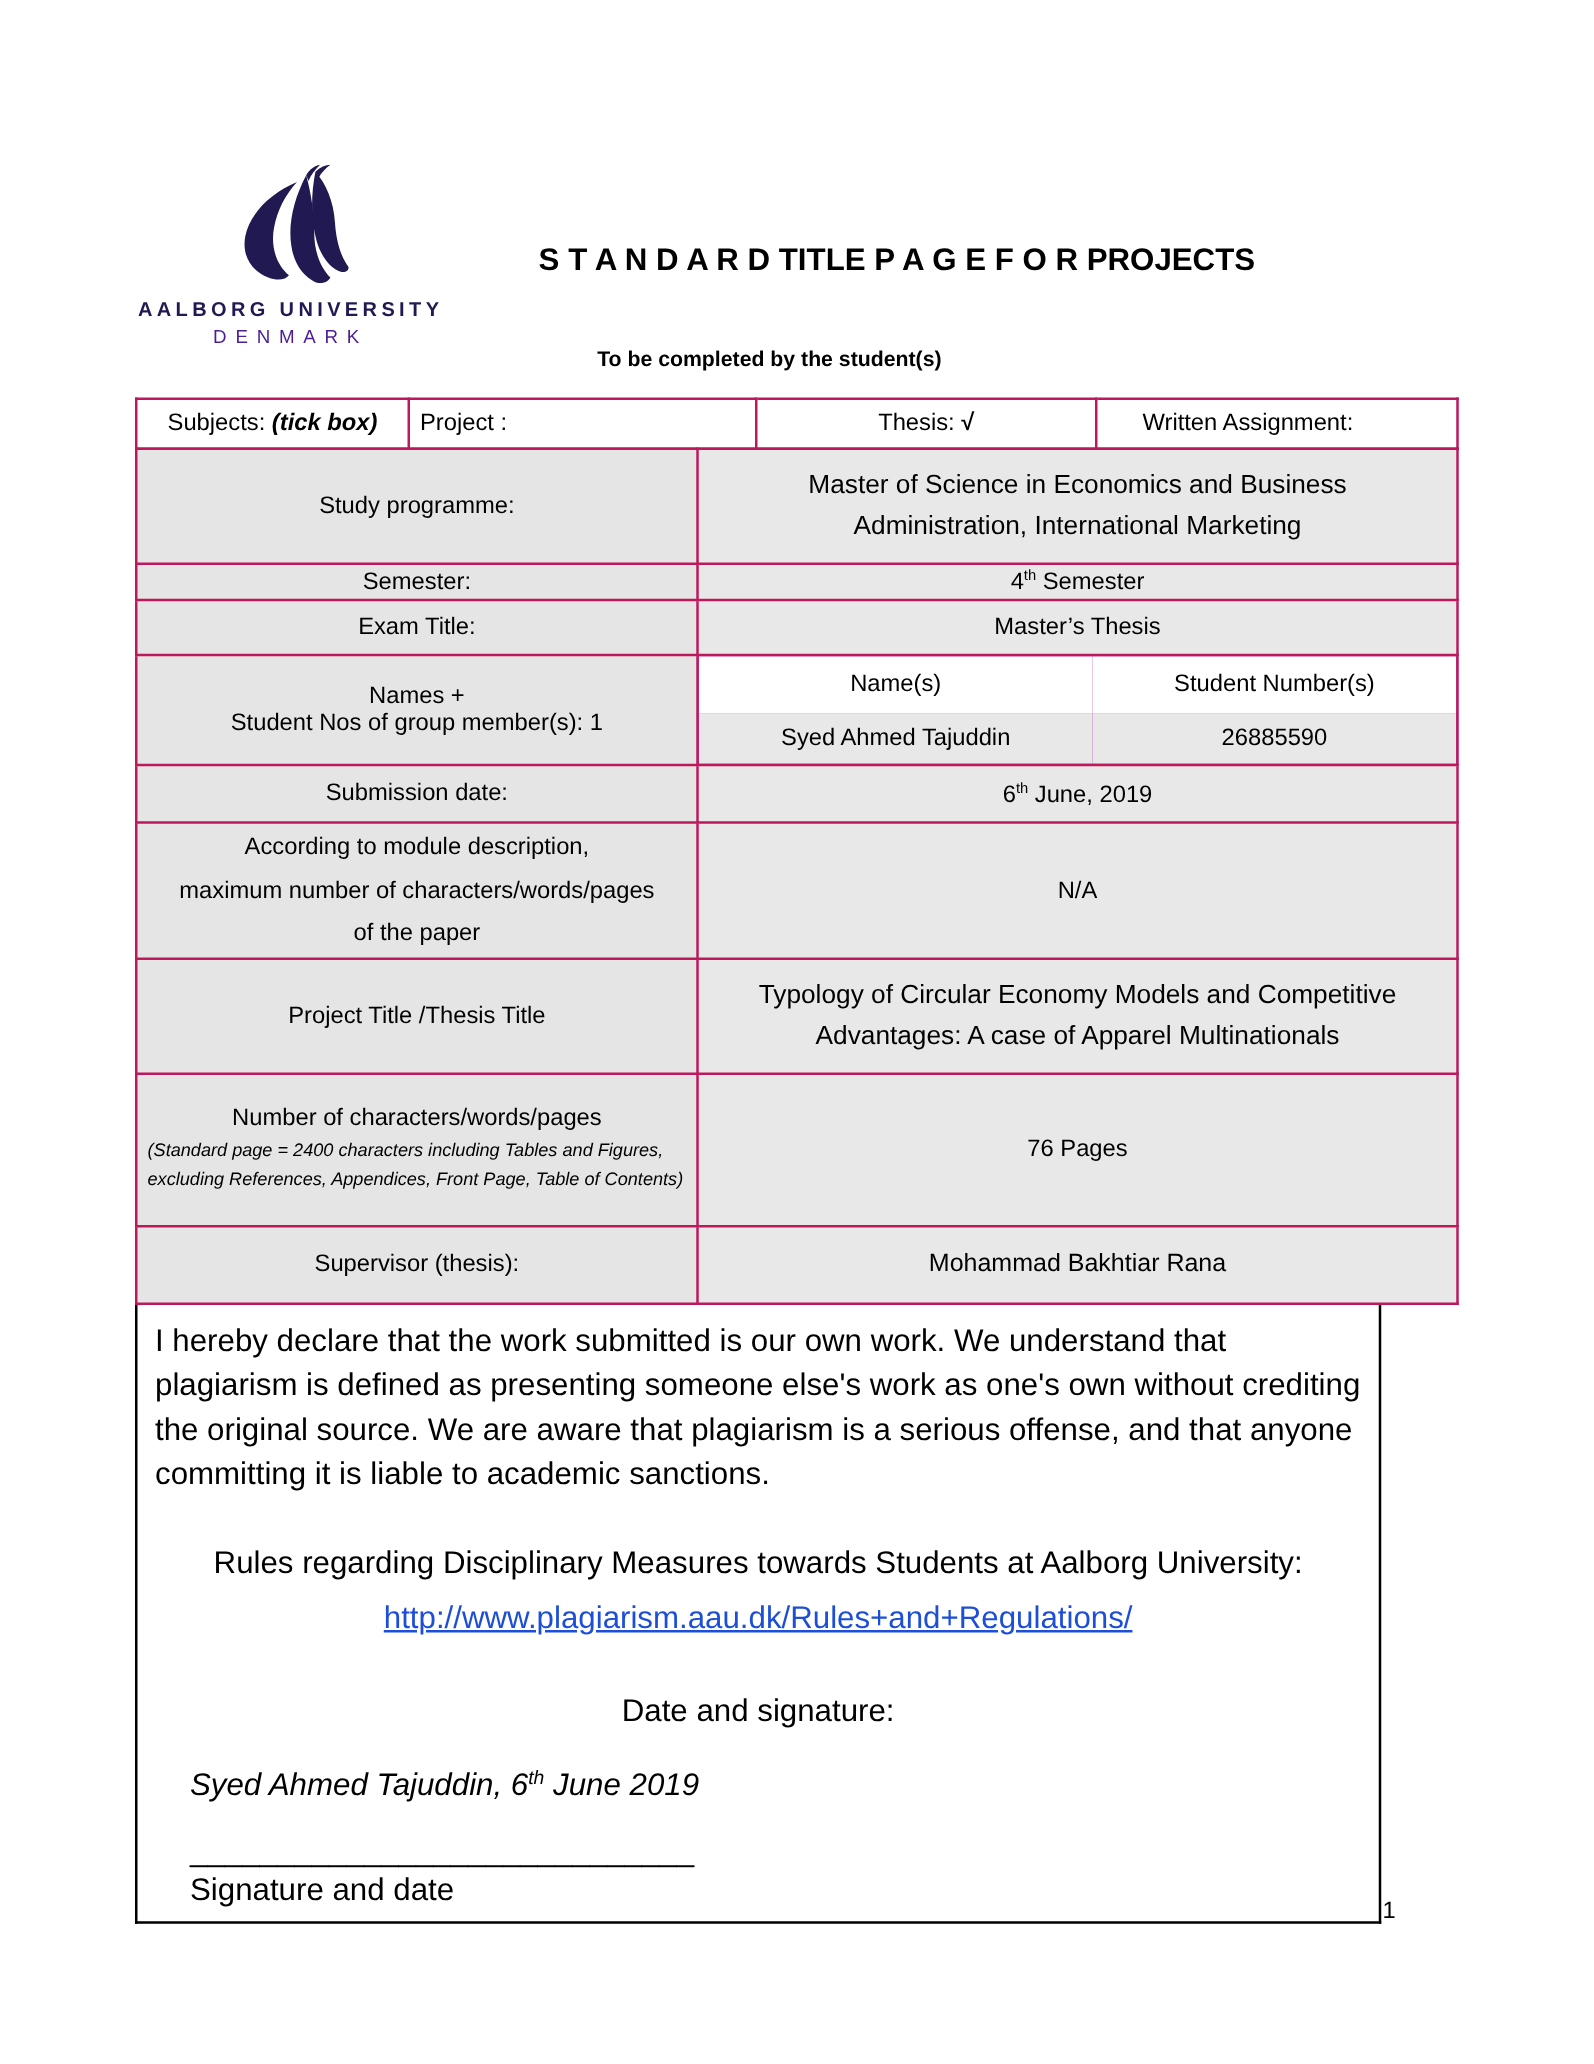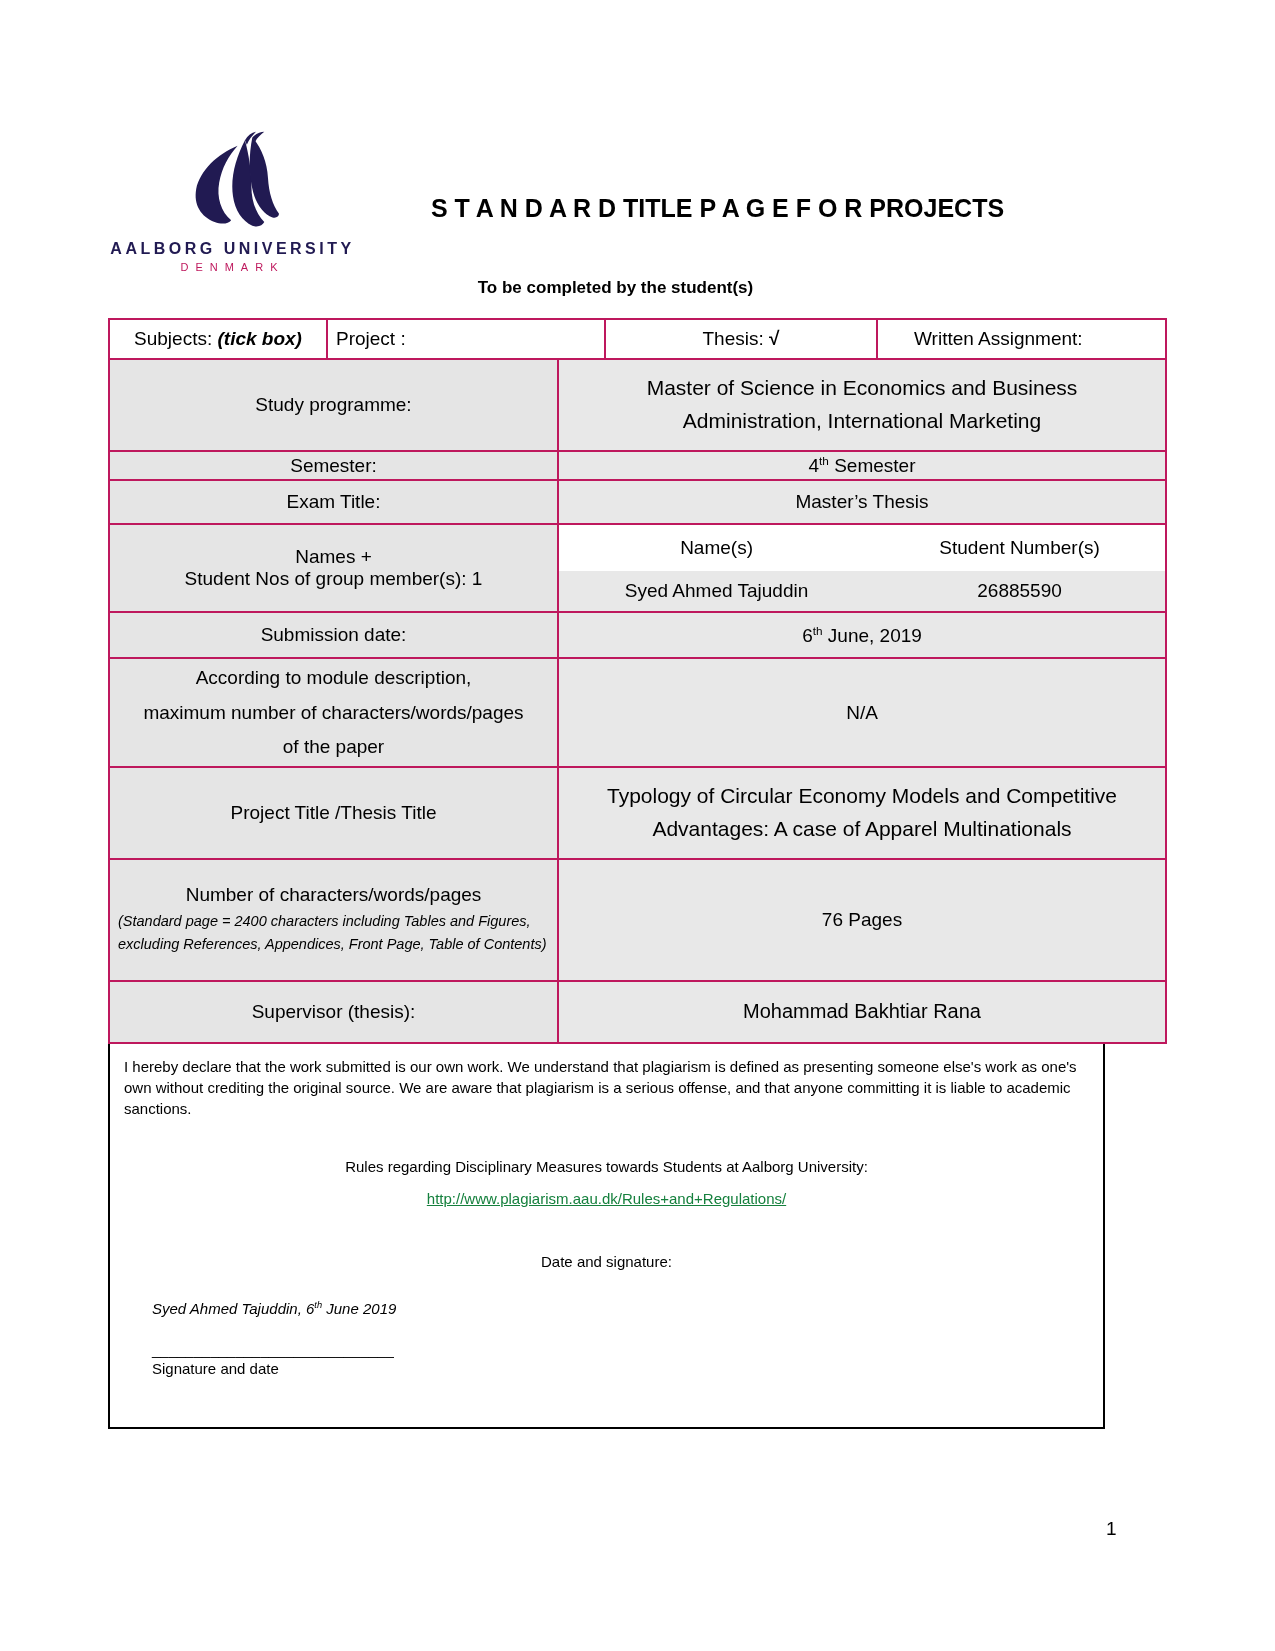--- a/index.html
+++ b/index.html
@@ -12,21 +12,21 @@
     overflow:hidden;
   }
   
   .logo-block{position:absolute;left:80px;top:130px;width:305px;text-align:center;}
   .logo-svg{width:92px;height:104px;display:block;margin:0 auto;}
   .univ-name{
     margin-top:6px;font-size:16px;font-weight:bold;letter-spacing:3.5px;
     color:#211a52;white-space:nowrap;
   }
   .univ-country{
-    margin-top:3px;font-size:11px;letter-spacing:7px;color:#be185d;white-space:nowrap;
+    margin-top:3px;font-size:15px;letter-spacing:7px;color:#4c1d95;white-space:nowrap;
   }
   .doc-title{
     position:absolute;left:430px;top:194px;width:575px;
     text-align:center;font-size:25px;font-weight:bold;white-space:nowrap;
   }
   .doc-subtitle{
     position:absolute;left:108px;top:278px;width:1015px;
     text-align:center;font-size:17px;font-weight:bold;
   }
   
@@ -51,26 +51,26 @@
   .chars-note{font-size:14.5px;font-style:italic;text-align:left;line-height:1.55;margin-top:4px;}
   .bold-ital{font-weight:bold;font-style:italic;}
   .bold{font-weight:bold;}
   sup{font-size:0.62em;}
   
   .decl-box{
     border:2px solid #000;border-top:none;margin-top:0;
     width:997px;box-sizing:border-box;
     min-height:385px;
     padding:12px 14px 10px 14px;
-    font-size:15px;
+    font-size:25px;
   }
   .decl-par{line-height:1.42;text-align:left;}
   .decl-rules{text-align:center;margin-top:38px;}
   .decl-link-row{text-align:center;margin-top:15px;}
-  .decl-link{color:#15803d;text-decoration:underline;}
+  .decl-link{color:#1d4ed8;text-decoration:underline;}
   .decl-datesig{text-align:center;margin-top:46px;}
   .decl-name{font-style:italic;margin-top:30px;margin-left:28px;}
   .decl-sigline{margin-top:24px;margin-left:28px;letter-spacing:0;}
   .decl-sigcap{margin-top:2px;margin-left:28px;}
   .page-num{position:absolute;left:1106px;top:1518px;font-size:19px;}
 </style>
 </head>
 <body>
 
 <div class="page">

